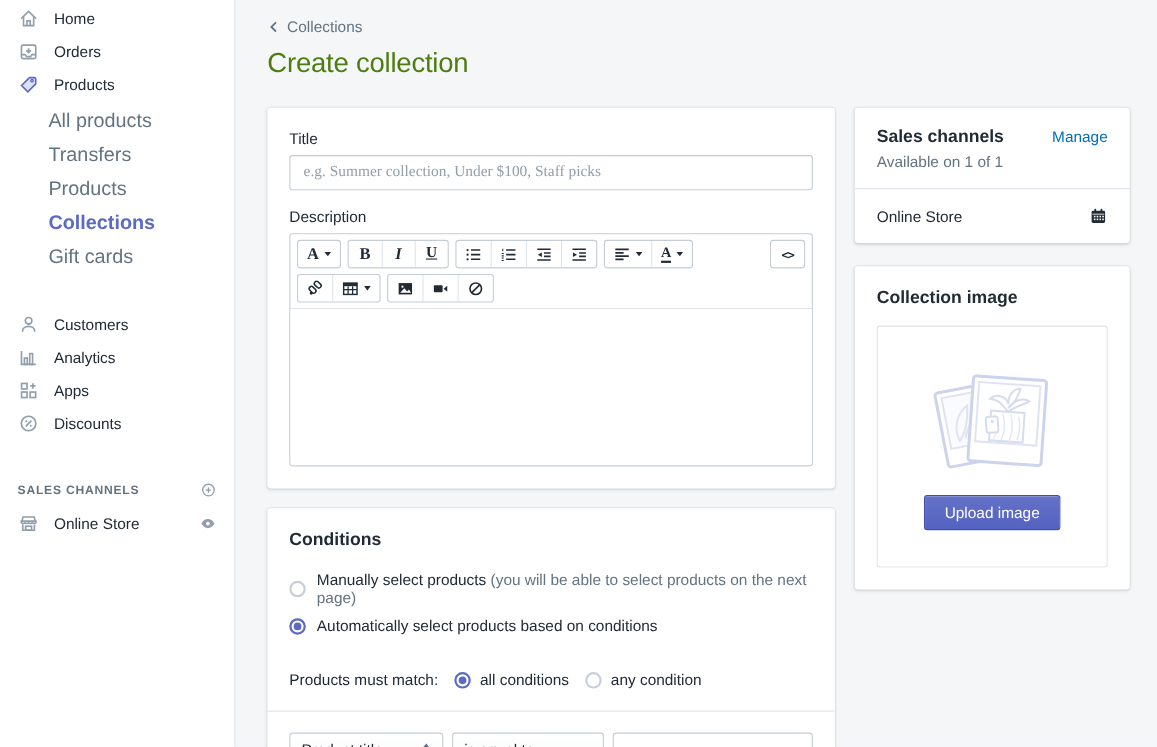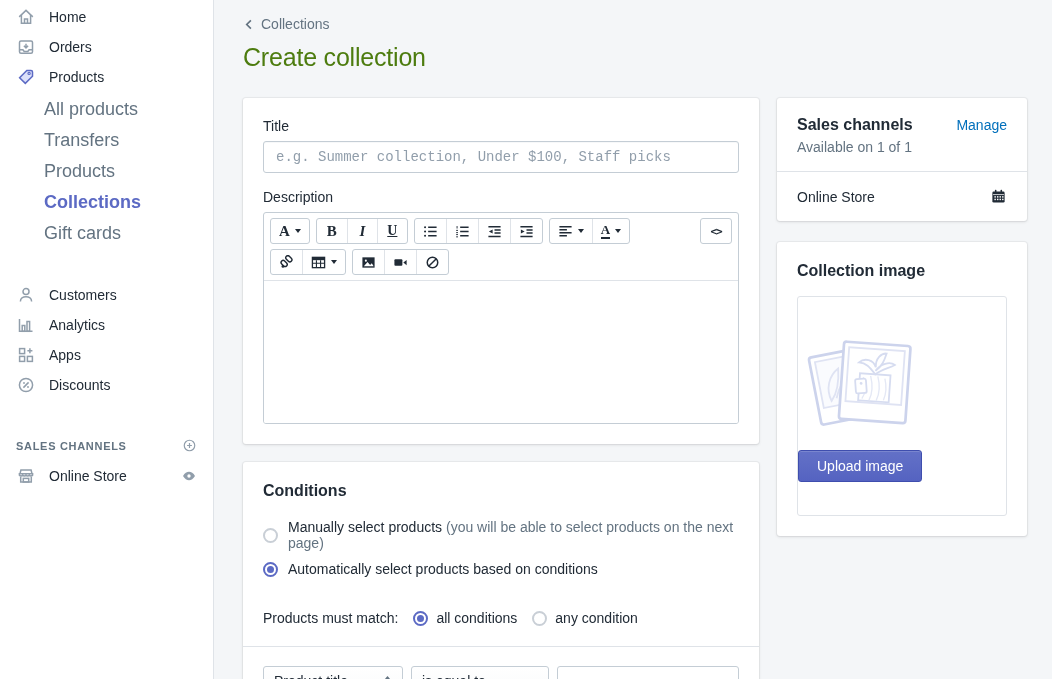--- a/index.html
+++ b/index.html
@@ -29,21 +29,21 @@
   h1.page-title { font-size:25px; font-weight:400; color:#4d7c0f; margin:2px 0 26px; letter-spacing:-.2px; }
   .layout { display:flex; gap:18px; align-items:flex-start; }
   .col-left { flex:0 0 514px; }
   .col-right { flex:0 0 250px; }
   .card { background:#fff; border-radius:3px;
     box-shadow:0 0 0 1px rgba(63,63,68,.05), 0 1px 3px 0 rgba(63,63,68,.15); }
   
   .card-details { padding:20px; }
   .field-label { display:block; margin-bottom:7px; font-size:14px; color:#212b36; }
   .text-input { width:100%; height:30px; border:1px solid #c4cdd5; border-radius:3px;
-    padding:15px 12px; font-size:14px; font-family:Liberation Mono, monospace; color:#212b36; background:#fff;
+    padding:15px 12px; font-size:14px; font-family:Liberation Serif, serif; color:#212b36; background:#fff;
     box-shadow:inset 0 1px 0 0 rgba(99,115,129,.05); }
   .text-input::placeholder { color:#919eab; }
   .mb16 { margin-bottom:16px; }
   .rte { border:1px solid #c4cdd5; border-radius:3px; overflow:hidden; background:#fff; }
   .rte-toolbar { padding:5px 6px; border-bottom:1px solid #dfe3e8; }
   .tb-row { display:flex; align-items:center; gap:6px; }
   .tb-row + .tb-row { margin-top:5px; }
   .tb-group { display:flex; border:1px solid #c4cdd5; border-radius:3px; background:#fff; overflow:hidden; }
   .tb-btn { min-width:30px; height:24px; display:flex; align-items:center; justify-content:center;
     gap:5px; padding:0 8px; cursor:pointer; border-left:1px solid #dfe3e8; color:#212b36; }
@@ -77,21 +77,21 @@
   .value-input { width:182px; height:30px; border:1px solid #c4cdd5; border-radius:3px; padding:0 10px; font-size:14px; font-family:inherit; }
   
   .sc-sec1 { padding:18px 20px 16px; }
   .sc-title-row { display:flex; align-items:baseline; justify-content:space-between; }
   .link { color:#006fbb; font-size:14px; cursor:pointer; text-decoration:none; }
   .sc-sub { margin-top:5px; color:#637381; font-size:14px; }
   .sc-sec2 { border-top:1px solid #dfe3e8; padding:16px 20px; display:flex; align-items:center; justify-content:space-between; font-size:14px; }
   .card-image { margin-top:21px; padding:20px; }
   .card-image h2 { margin-bottom:16px; }
   .dropzone { border:1px solid #dfe3e8; border-radius:3px; height:220px; background:#fff;
-    display:flex; flex-direction:column; align-items:flex-start; justify-content:center; gap:17px; cursor:pointer; }
+    display:flex; flex-direction:column; align-items:center; justify-content:center; gap:17px; cursor:pointer; }
   .upload-btn { background:linear-gradient(to bottom,#6371c7,#5563c1); color:#fff;
     border:1px solid #3f4eae; border-radius:3px; padding:7px 18px; font-size:14px;
     font-family:inherit; cursor:pointer; box-shadow:inset 0 1px 0 0 rgba(255,255,255,.15); }
 </style>
 </head>
 <body>
 
 <aside class="sidebar">
   <div class="nav-item">
     <svg width="20" height="20" viewBox="0 0 20 20" fill="none" stroke="#919eab" stroke-width="1.5">

